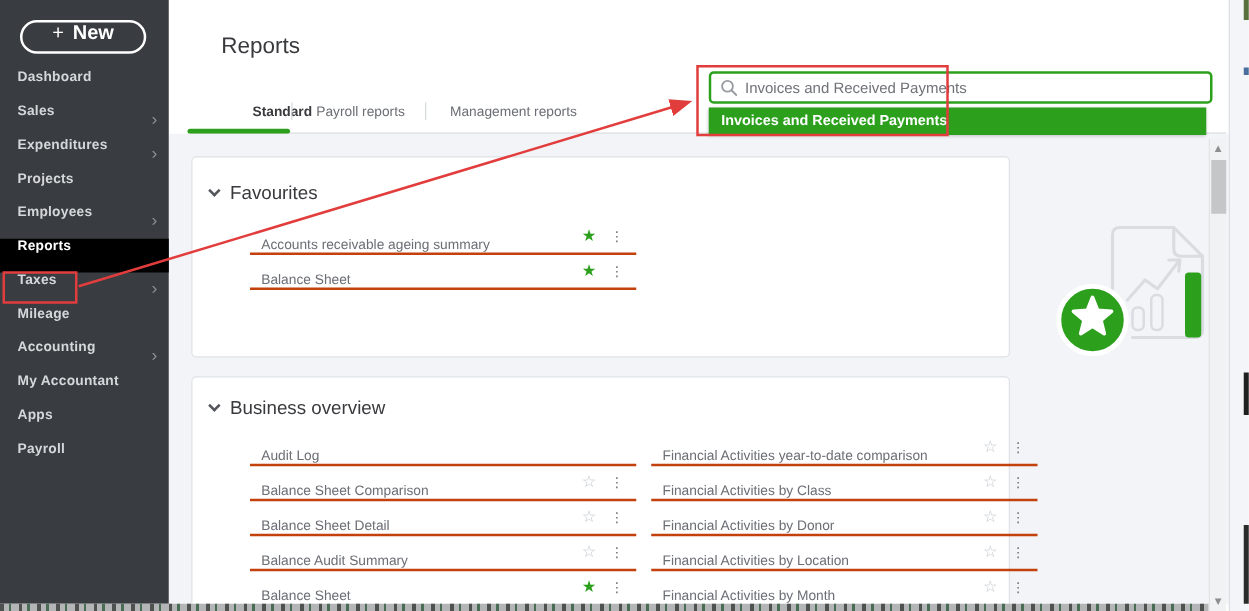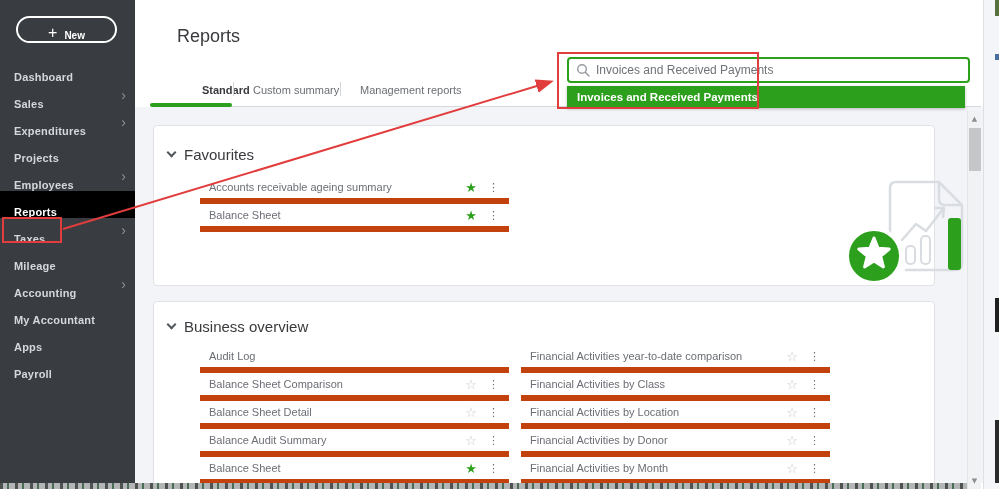--- a/index.html
+++ b/index.html
@@ -7,57 +7,57 @@
   body {
     position:relative; overflow:hidden; background:#ffffff;
     font-family:"Liberation Sans", sans-serif;
   }
 
   
   .sidebar { position:absolute; left:0; top:0; width:135px; height:483px; background:#393c40; z-index:5; }
   .new-btn {
     position:absolute; left:16px; top:16px; width:101px; height:27px;
     border:2px solid #fff; border-radius:14px; background:transparent;
-    color:#fff; font-family:"Liberation Sans",sans-serif; font-size:10px; font-weight:700;
-    display:flex; align-items:flex-end; justify-content:center; gap:7px; cursor:pointer;
+    color:#fff; font-family:"Liberation Sans",sans-serif; font-size:16px; font-weight:700;
+    display:flex; align-items:flex-start; justify-content:center; gap:7px; cursor:pointer;
   }
   .plus-icon::after { content:"+"; font-size:16px; font-weight:400; line-height:1; }
   .nav { position:absolute; top:56px; left:0; right:0; }
   .nav-item {
-    position:relative; height:27px; display:flex; align-items:flex-end;
+    position:relative; height:27px; display:flex; align-items:flex-start;
     padding-left:14px; color:#d5d8db; font-size:11px; font-weight:700; letter-spacing:.2px; cursor:pointer;
   }
   .nav-item.active { background:#000; color:#fff; }
   .nav-chevron { position:absolute; right:9px; top:4px; color:#8d9297; font-size:14px; font-weight:400; line-height:1.2; }
   .nav-chevron::after { content:"›"; }
   .nav-item.underlined .nav-label { }
 
   
   .main { position:absolute; left:135px; top:0; width:848px; height:489px; background:#fff; }
   .page-title { position:absolute; left:42px; top:26px; font-size:18px; font-weight:400; color:#393a3d; }
   .tab { position:absolute; top:84px; font-size:11px; color:#6b6e74; cursor:pointer; }
   .tab.active { color:#393a3d; font-weight:700; }
   .tab-standard { left:37px;margin-left:30px; } .tab-custom { left:118px; } .tab-mgmt { left:225px; }
   .tab-divider { position:absolute; top:82px; width:1px; height:14px; background:#d6d9dc; }
   .tab-divider.d1 { left:98px; } .tab-divider.d2 { left:205px; }
   .tab-underline { position:absolute; left:17px; top:106px; width:829px; height:1px; background:#d6d9dc; }
   .tab-active-bar { position:absolute; left:15px; top:103px; width:82px; height:4px; background:#2ca01c; border-radius:2px; }
 
   .content { position:absolute; left:0; top:107px; width:848px; height:376px; background:#f3f4f7; overflow:hidden; }
-  .card { position:absolute; left:18px; width:782px; background:#fff; border:1px solid #e0e2e6; border-radius:4px; }
+  .card { position:absolute; left:18px; width:655px; background:#fff; border:1px solid #e0e2e6; border-radius:4px; }
   .card-fav { top:18px; height:161px; }
   .card-biz { top:194px; height:200px; }
   .sec-header { position:absolute; left:14px; display:flex; align-items:center; gap:9px; color:#393a3d; font-size:15px; cursor:pointer; }
   .card-fav .sec-header { top:20px; } .card-biz .sec-header { top:16px;justify-content:space-between; }
   .chev-down { width:7px; height:7px; border-left:2px solid #53565a; border-bottom:2px solid #53565a; transform:rotate(-45deg); margin-top:-4px; }
   .rows { position:absolute; width:309px; }
   .rows-fav { left:46px; top:50px; }
   .rows-left { left:46px; top:43px; }
   .rows-right { left:367px; top:43px; }
-  .row { position:relative; height:28px; border-bottom:6px solid #c2410c; display:flex; align-items:center; }
+  .row { position:relative; height:28px; border-bottom:2px solid #c2410c; display:flex; align-items:flex-end; }
   .row-label { padding-left:9px; font-size:11px; color:#6b6e74; cursor:pointer; }
   .star { position:absolute; right:32px; top:50%; transform:translateY(-50%); font-family:"DejaVu Sans",sans-serif; font-size:13px; line-height:1; cursor:pointer; }
   .star.filled { color:#2ca01c; } .star.filled::after { content:"★"; }
   .star.outline { color:#c3c7cc; } .star.outline::after { content:"☆"; }
   .kebab { position:absolute; right:10px; top:50%; transform:translateY(-50%); color:#6b6e74; font-family:"DejaVu Sans",sans-serif; font-size:11px; cursor:pointer; }
   .kebab::after { content:"⋮"; }
   .fav-graphic { position:absolute; left:688px; top:40px; }
 
   
   .search-box {
@@ -148,21 +148,21 @@
         <span class="nav-label">Payroll</span>
       </div>
   </nav>
 </div>
 
 <div class="main">
   <h1 class="page-title">Reports</h1>
 
   <div class="tab tab-standard active">Standard</div>
   <div class="tab-divider d1"></div>
-  <div class="tab tab-custom">Custom summary</div>
+  <div class="tab tab-custom">Payroll reports</div>
   <div class="tab-divider d2"></div>
   <div class="tab tab-mgmt">Management reports</div>
   <div class="tab-underline"></div>
   <div class="tab-active-bar"></div>
 
   <div class="content">
 
     <section class="card card-fav">
       <div class="sec-header">
         <span class="chev-down"></span>
@@ -229,26 +229,26 @@
           <span class="row-label">Financial Activities year-to-date comparison</span>
           <span class="star outline"></span>
           <span class="kebab"></span>
         </div>
         <div class="row">
           <span class="row-label">Financial Activities by Class</span>
           <span class="star outline"></span>
           <span class="kebab"></span>
         </div>
         <div class="row">
+          <span class="row-label">Financial Activities by Donor</span>
+          <span class="star outline"></span>
+          <span class="kebab"></span>
+        </div>
+        <div class="row">
           <span class="row-label">Financial Activities by Location</span>
-          <span class="star outline"></span>
-          <span class="kebab"></span>
-        </div>
-        <div class="row">
-          <span class="row-label">Financial Activities by Donor</span>
           <span class="star outline"></span>
           <span class="kebab"></span>
         </div>
         <div class="row">
           <span class="row-label">Financial Activities by Month</span>
           <span class="star outline"></span>
           <span class="kebab"></span>
         </div>
       </div>
     </section>

